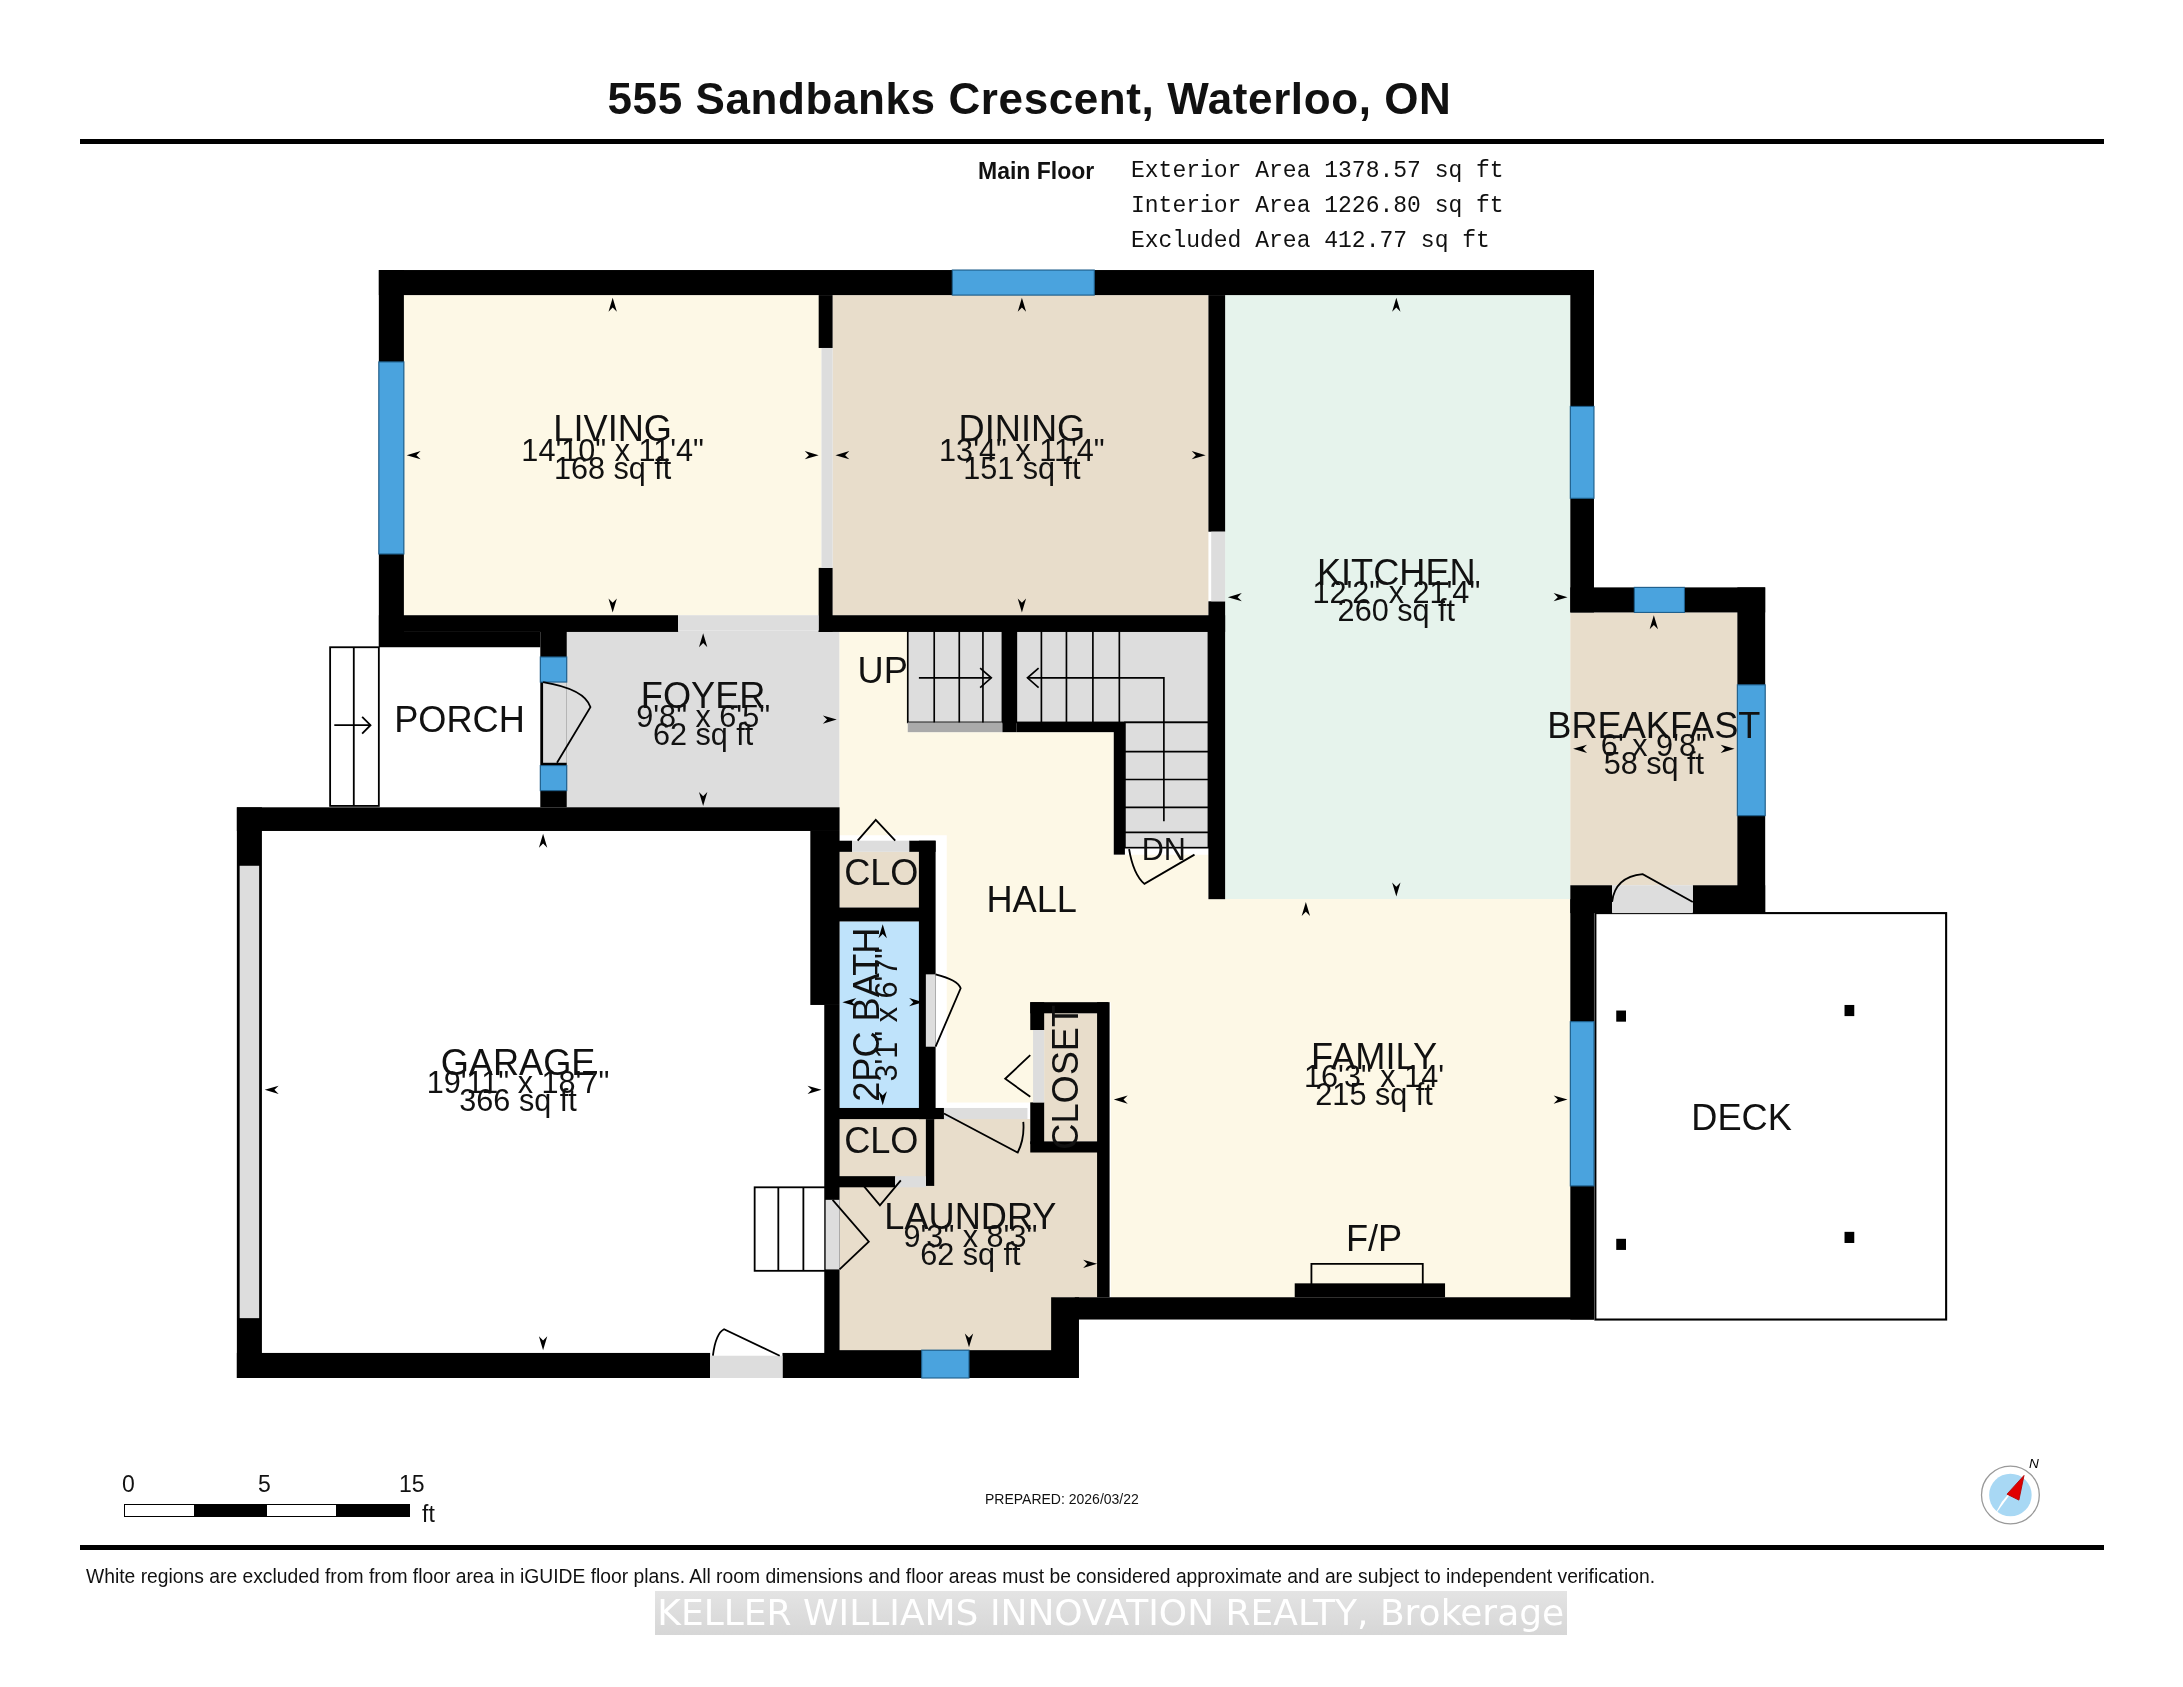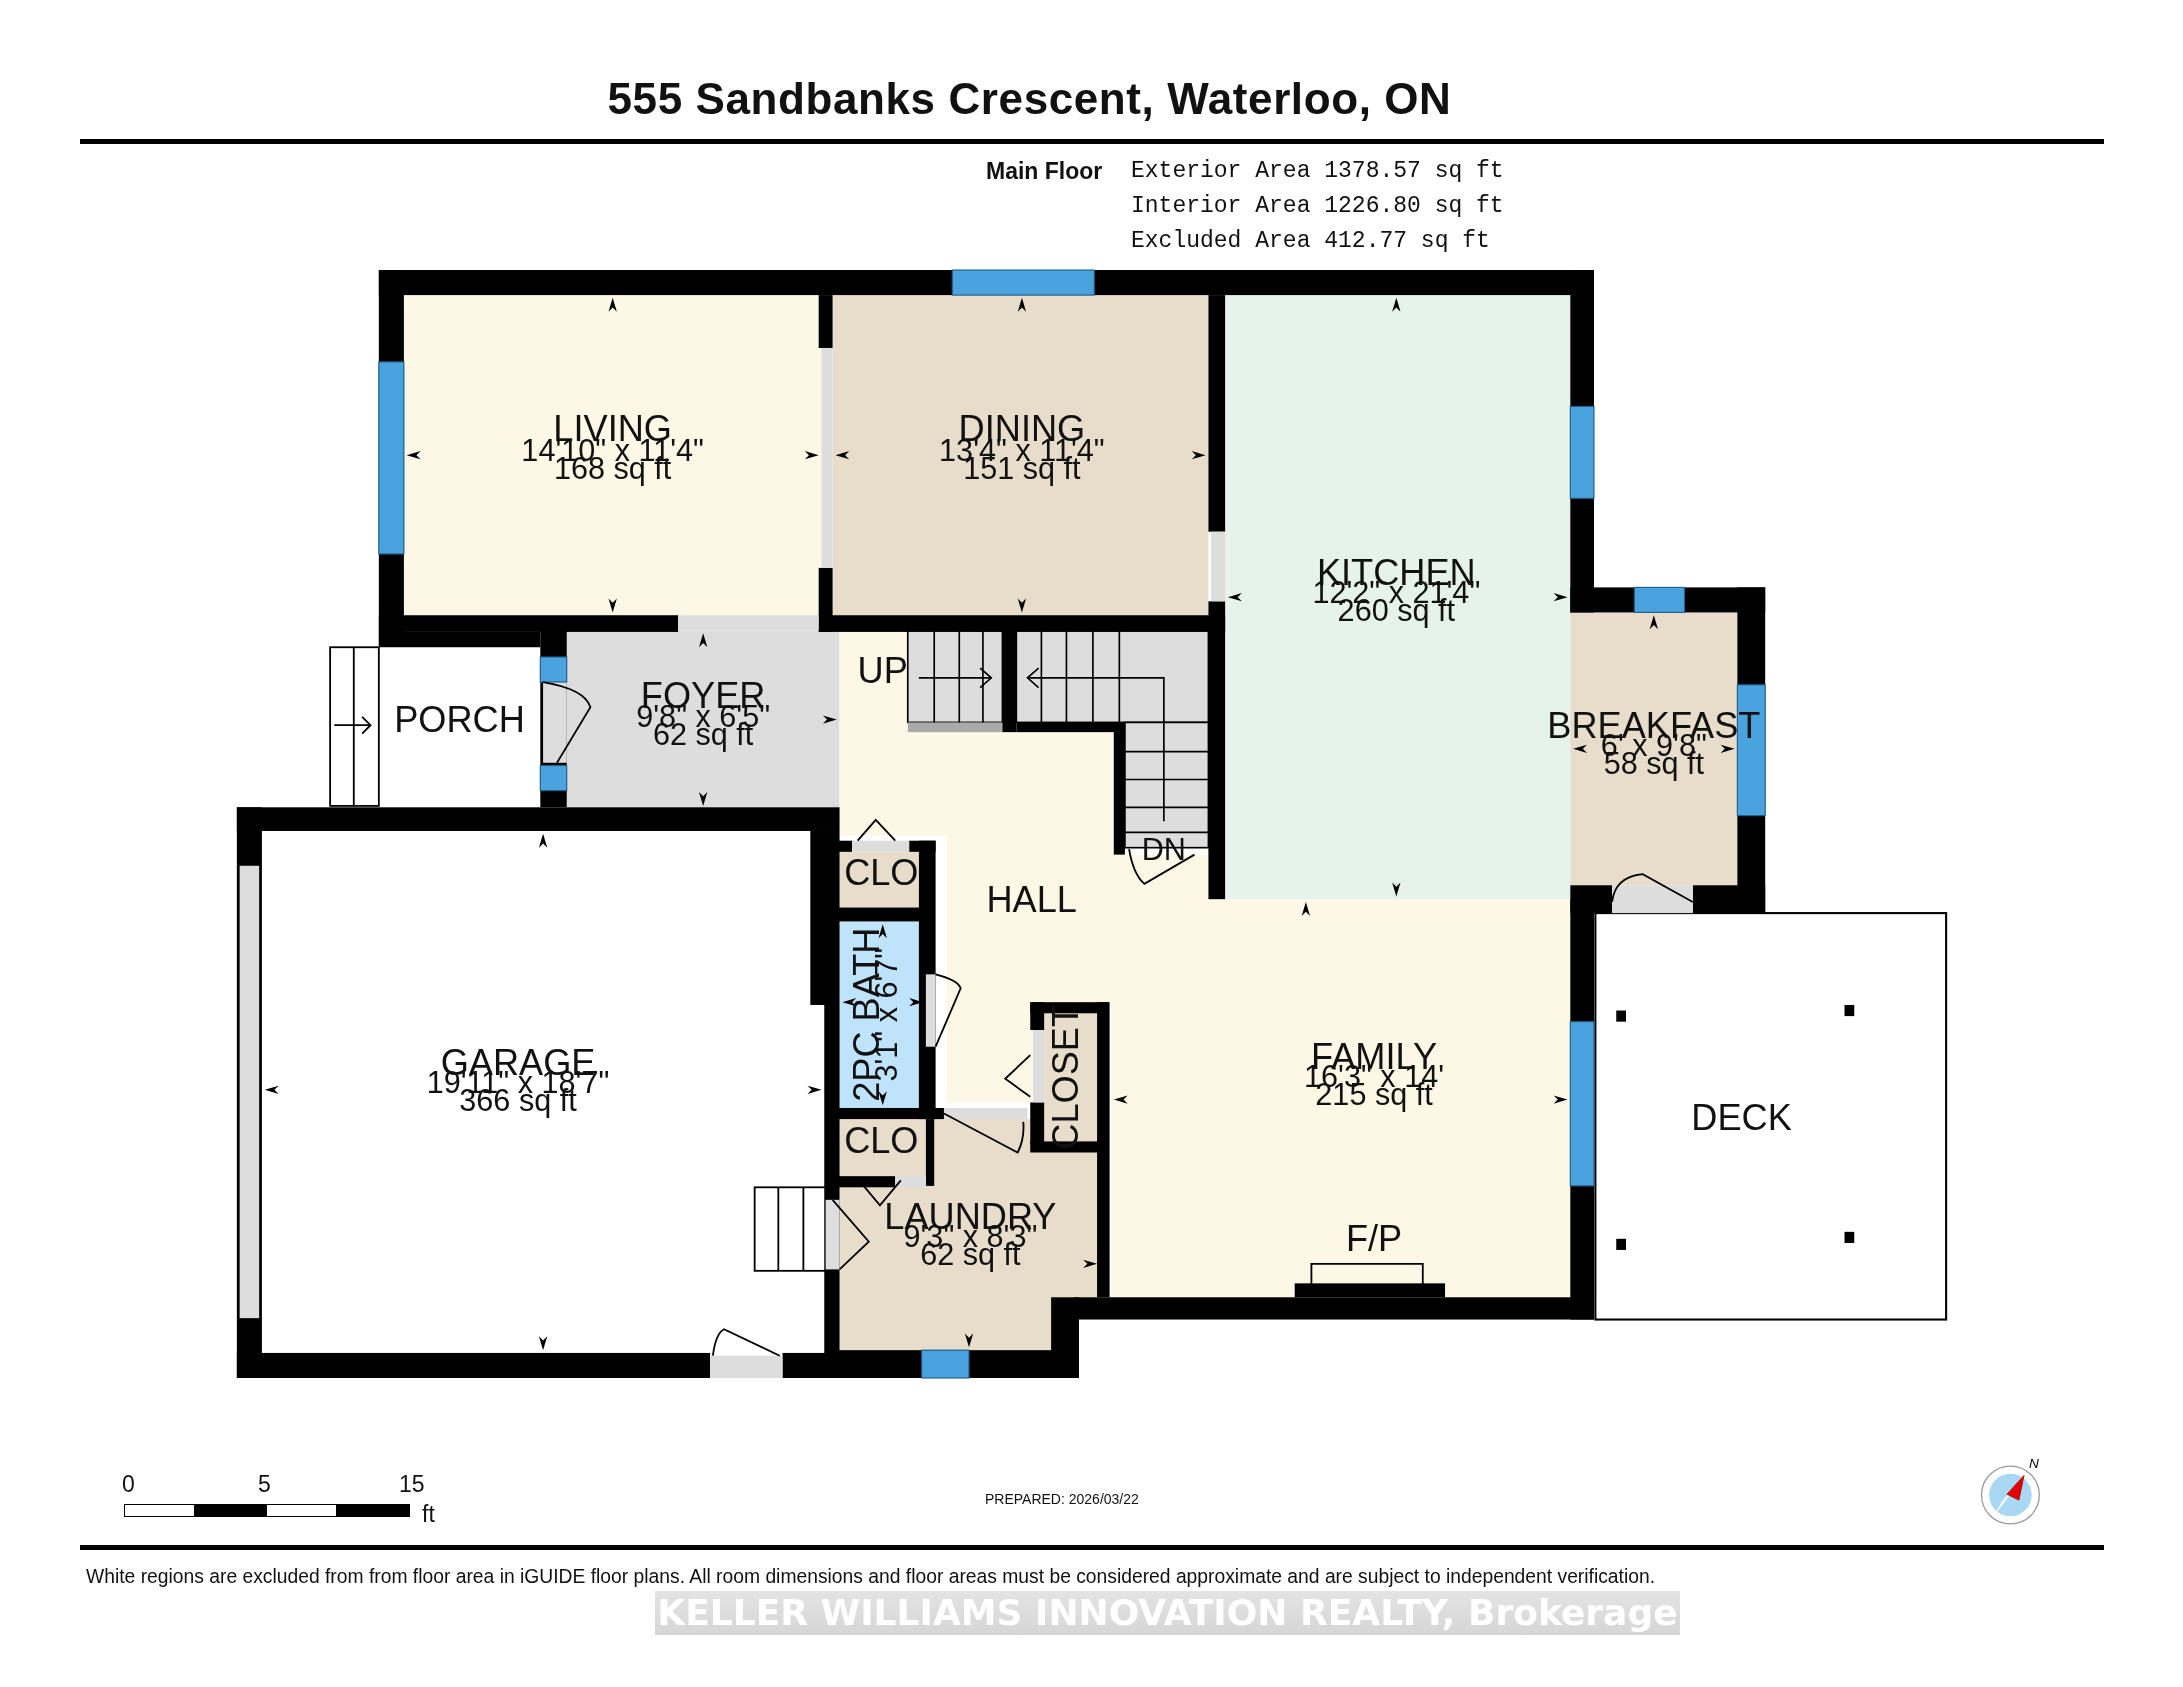--- a/index.html
+++ b/index.html
@@ -1,29 +1,29 @@
 <!DOCTYPE html>
 <html style="font-size:9px"><head>
 <meta charset="utf-8">
 <style>
   html,body{margin:0;padding:0;background:#fff;}
   body{width:2183px;height:1687px;position:relative;overflow:hidden;font-family:"Liberation Sans",sans-serif;color:#111;}
   .title{position:absolute;left:0;width:2059px;top:74px;text-align:center;font-weight:bold;font-size:44px;letter-spacing:0.6px;}
   .rule{position:absolute;left:80px;width:2024px;height:4.5px;background:#000;}
   .areas{position:absolute;top:154px;left:978px;font-size:23px;line-height:35px;}
-  .areas .label{position:absolute;left:8px;top:0;font-weight:bold;white-space:nowrap;}
+  .areas .label{position:absolute;left:0;top:0;font-weight:bold;white-space:nowrap;}
   .areas .vals{position:absolute;left:153px;top:0;white-space:nowrap;font-family:Liberation Mono, monospace;}
   svg.plan{position:absolute;left:0;top:0;}
   .room-text{font-family:"Liberation Sans",sans-serif;font-size:26px;fill:#111;text-anchor:middle;}
   .scale{position:absolute;left:122px;top:1471px;width:318px;height:68px;}
   .scale .t{position:absolute;top:0;font-size:23px;}
   .scale .bar{position:absolute;top:33px;height:12.5px;border:1.1px solid #000;box-sizing:border-box;}
   .prepared{position:absolute;left:985px;top:1491px;font-size:14px;white-space:nowrap;}
   .disclaimer{position:absolute;left:86px;top:1566px;font-size:19.3px;white-space:nowrap;}
-  .brokerage{position:absolute;left:655px;top:1591px;font-size:36px;color:#fff;background:linear-gradient(#e4e4e4,#d6d6d6);padding:1.1px 2.3px 2.3px;white-space:nowrap;font-family:"DejaVu Sans",sans-serif;letter-spacing:0px;font-weight:bold;}
+  .brokerage{position:absolute;left:655px;top:1591px;font-size:36px;color:#fff;background:linear-gradient(#e4e4e4,#d6d6d6);padding:1.1px 2.3px 2.3px;white-space:nowrap;font-family:"DejaVu Sans",sans-serif;letter-spacing:0px;}
   .compass{position:absolute;left:1973px;top:1444px;width:85px;height:85px;}
 </style>
 </head>
 <body>
 
 <div class="title">555 Sandbanks Crescent, Waterloo, ON</div>
 <div class="rule" style="top:139px"></div>
 
 <div class="areas">
   <div class="label">Main Floor</div>

